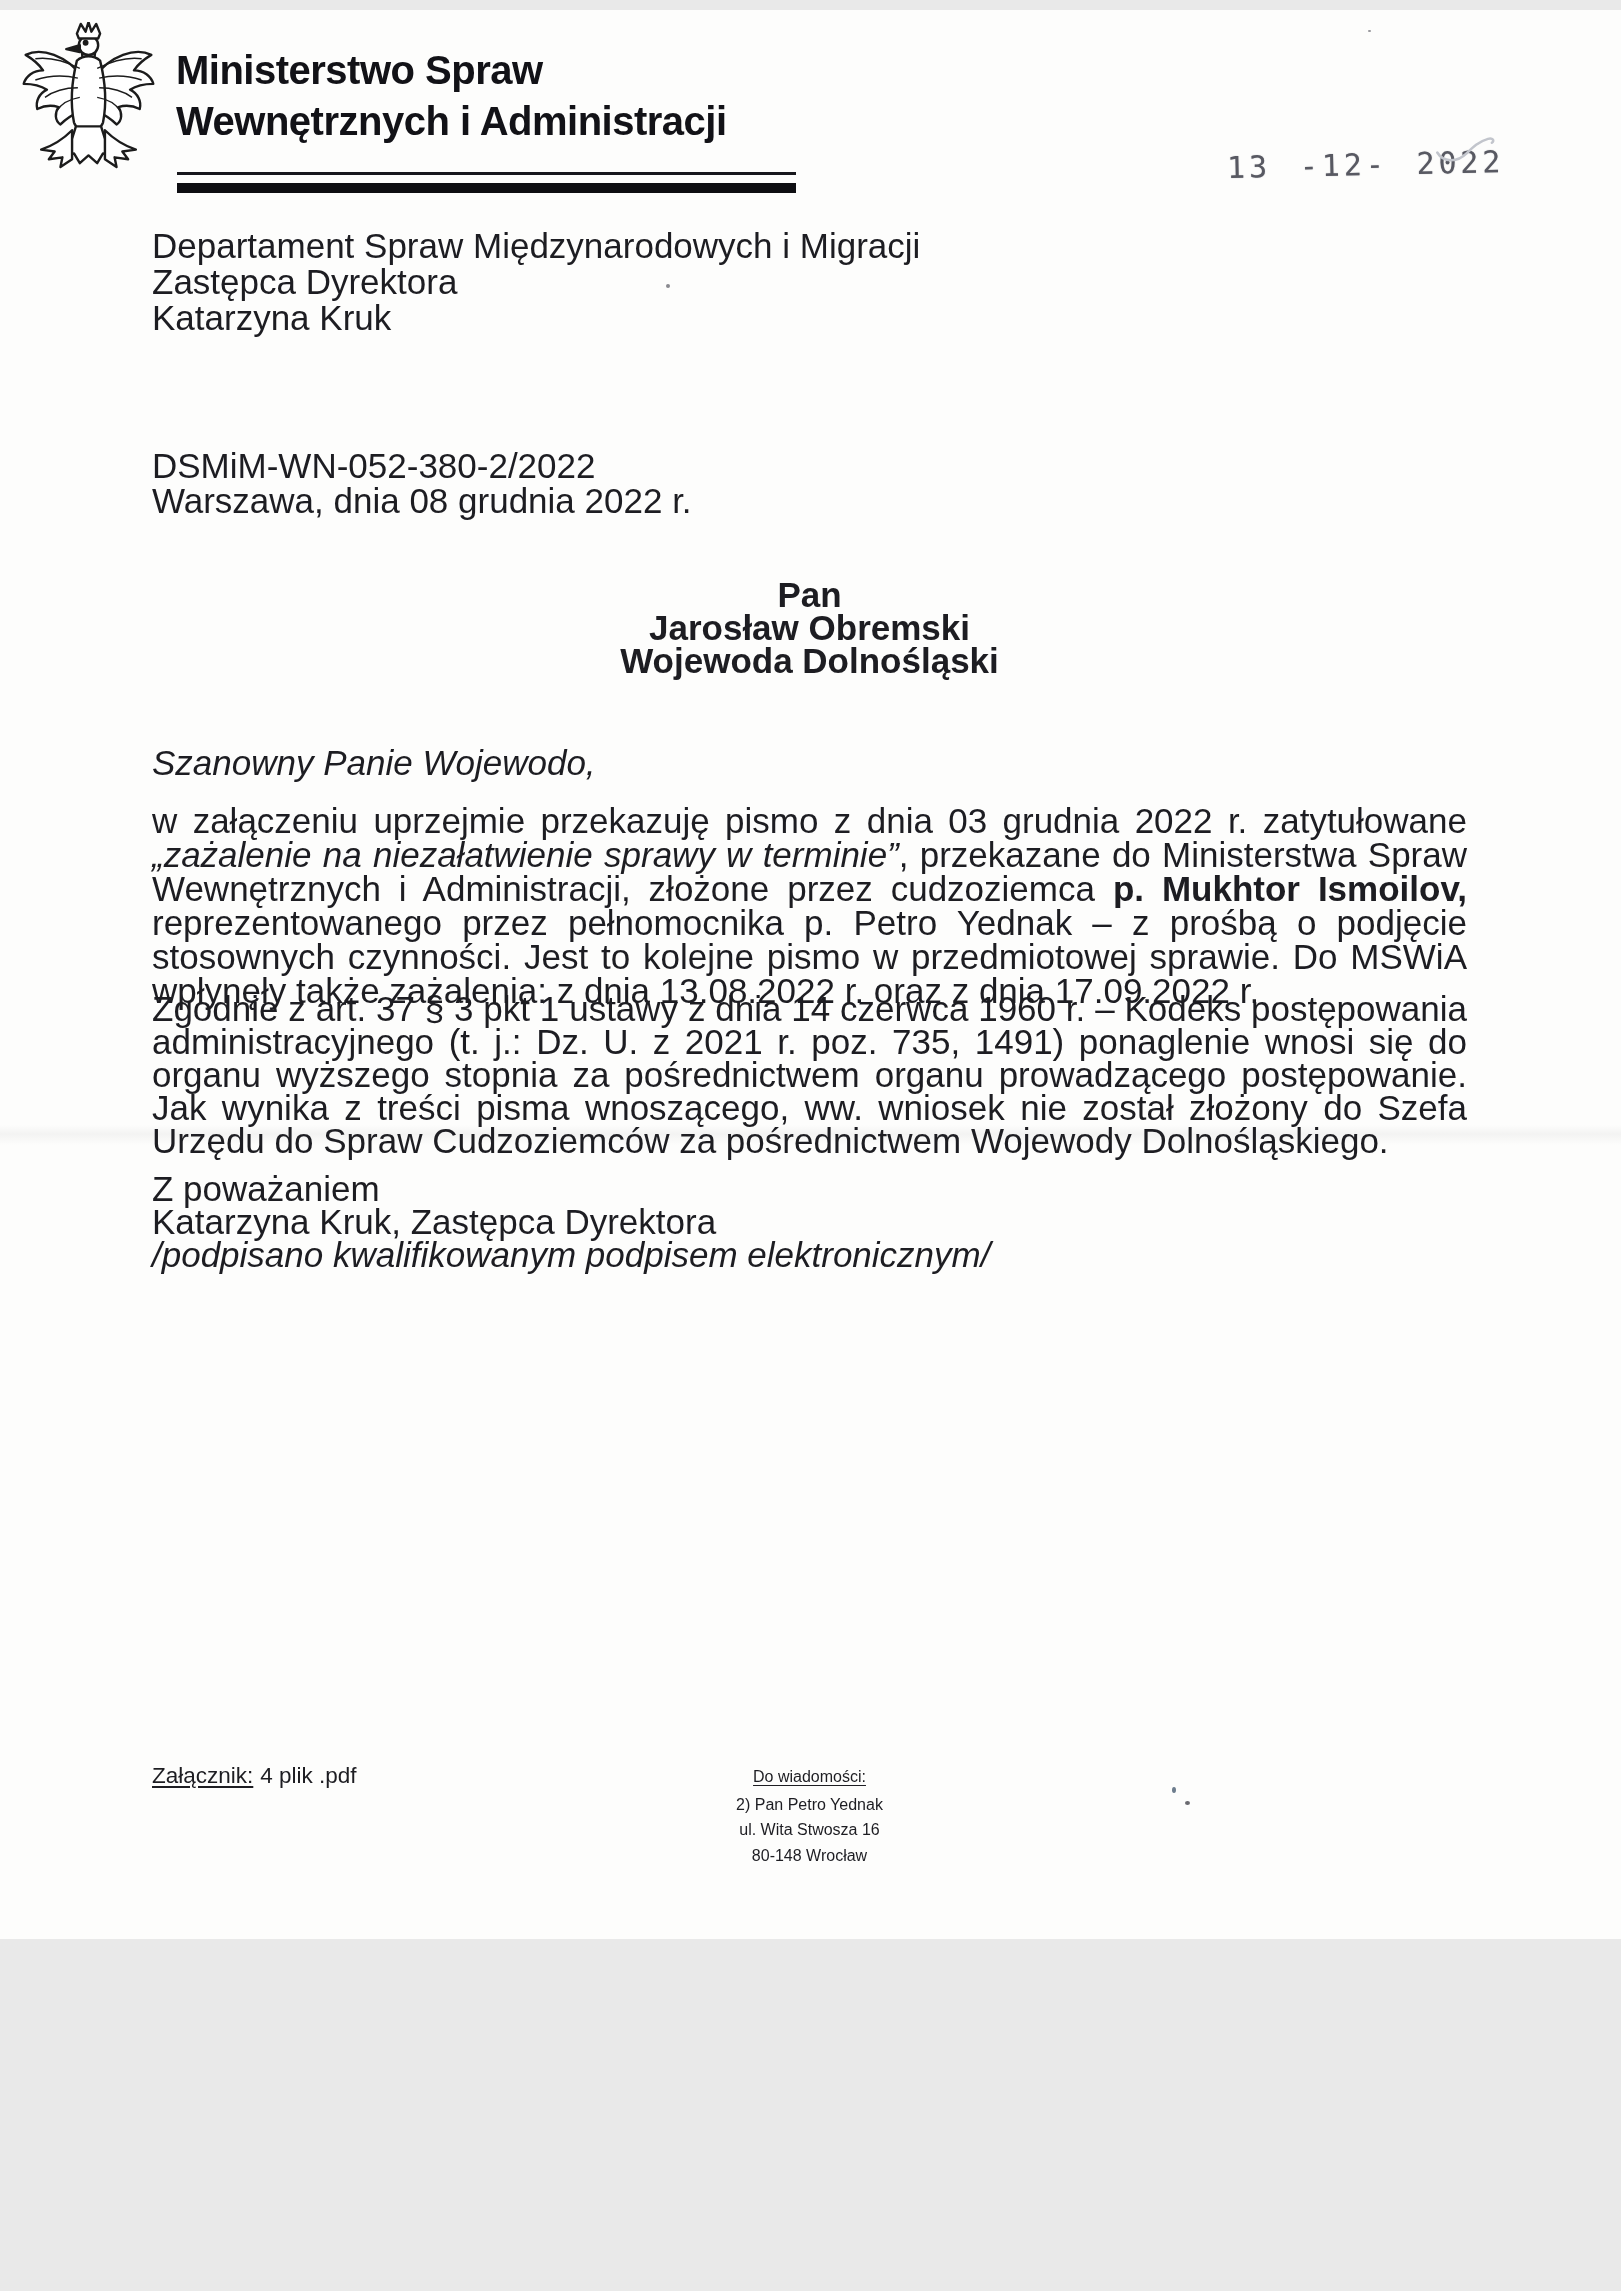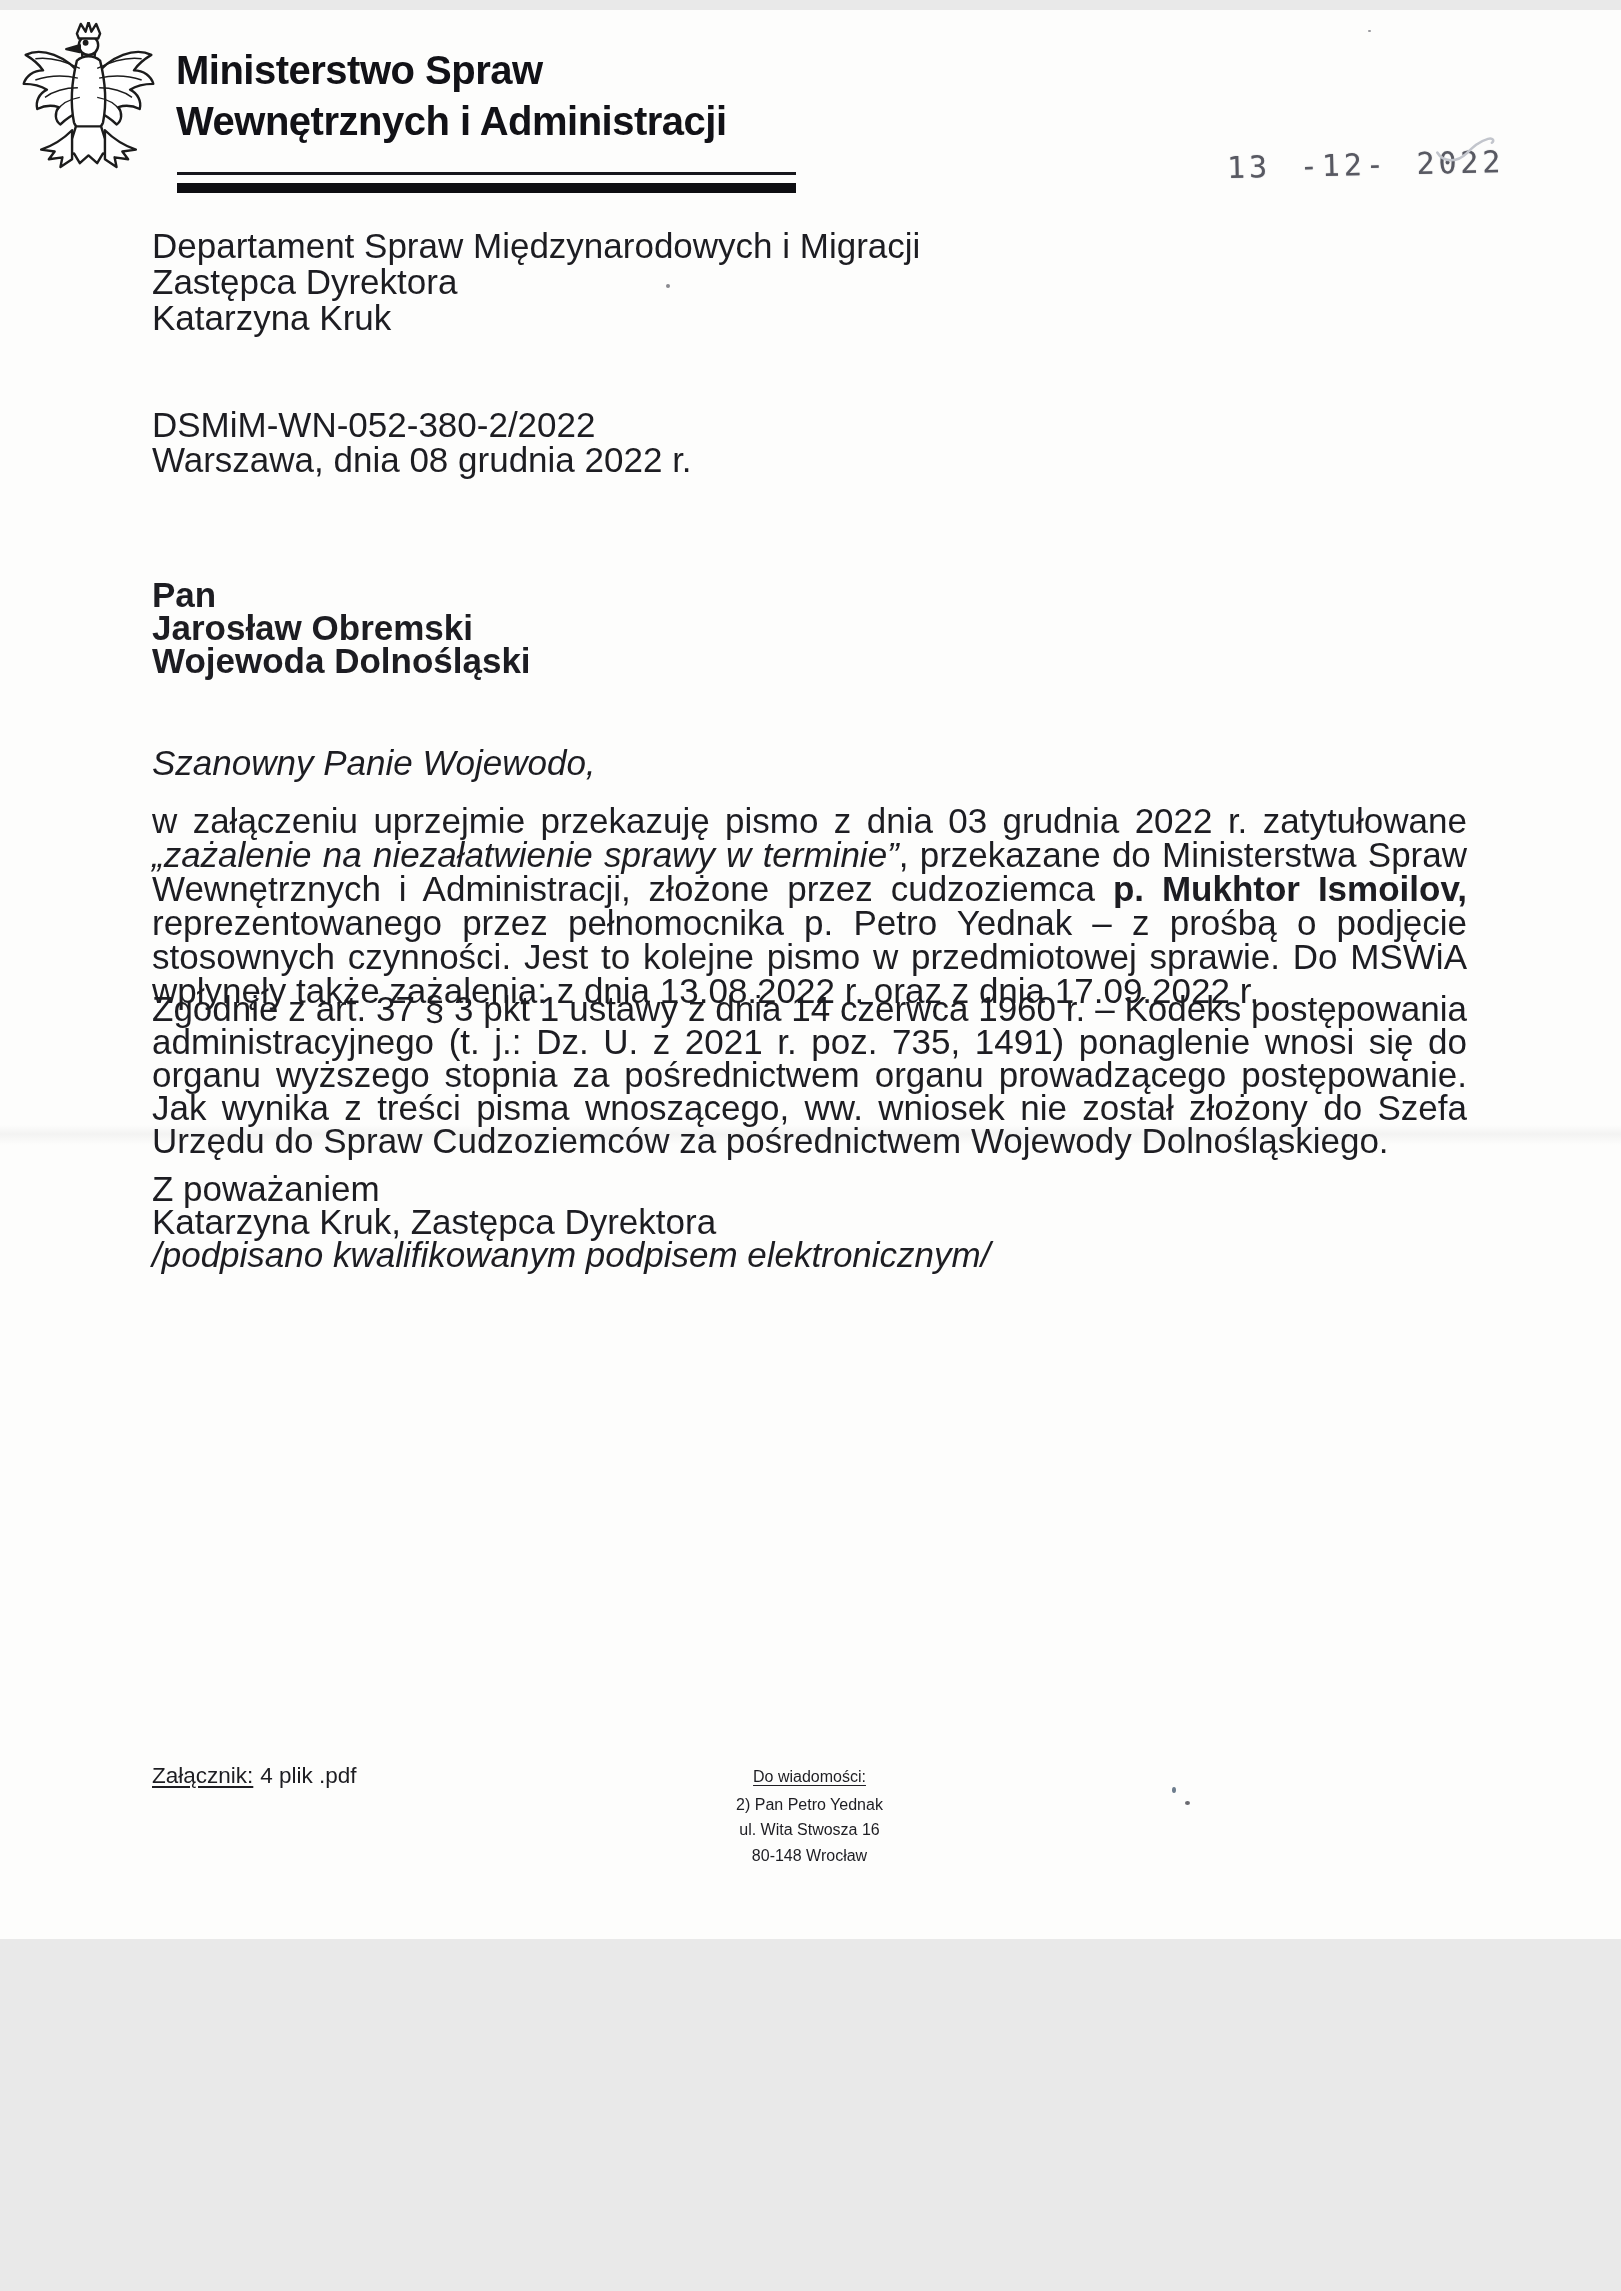--- a/index.html
+++ b/index.html
@@ -27,22 +27,22 @@
     font-family:"DejaVu Sans Mono",monospace;
     font-size:30px;color:#585962;
     letter-spacing:3.9px;word-spacing:6.9px;
     transform:rotate(-1.2deg);
     text-shadow:0 0 1px rgba(88,89,98,.55);
   }
   .pen-mark{position:absolute;left:1433px;top:123px;width:69px;height:39px;}
   
   .block{position:absolute;left:152px;width:1315px;font-size:35px;line-height:35px;}
   .dept{top:218px;line-height:36px;}
-  .ref{top:397px;line-height:35px;}
-  .addr{top:568px;line-height:33px;font-weight:bold;}
+  .ref{top:438px;line-height:35px;}
+  .addr{top:568px;line-height:33px;font-weight:bold;text-align:center;}
   .greeting{top:735px;font-style:italic;}
   .para{text-align:justify;}
   .para1{top:794px;line-height:34px;}
   .para2{top:982px;line-height:33px;}
   .signature{top:1162px;line-height:33px;}
   .sig-esign{font-style:italic;}
   .attach{top:1753px;font-size:22.5px;line-height:25.5px;}
   .attach-value{margin-left:6.9px;}
   .cc{top:1754px;font-size:16px;line-height:25.5px;text-align:center;}
   .cc-label{display:inline-block;margin-bottom:2px;}

